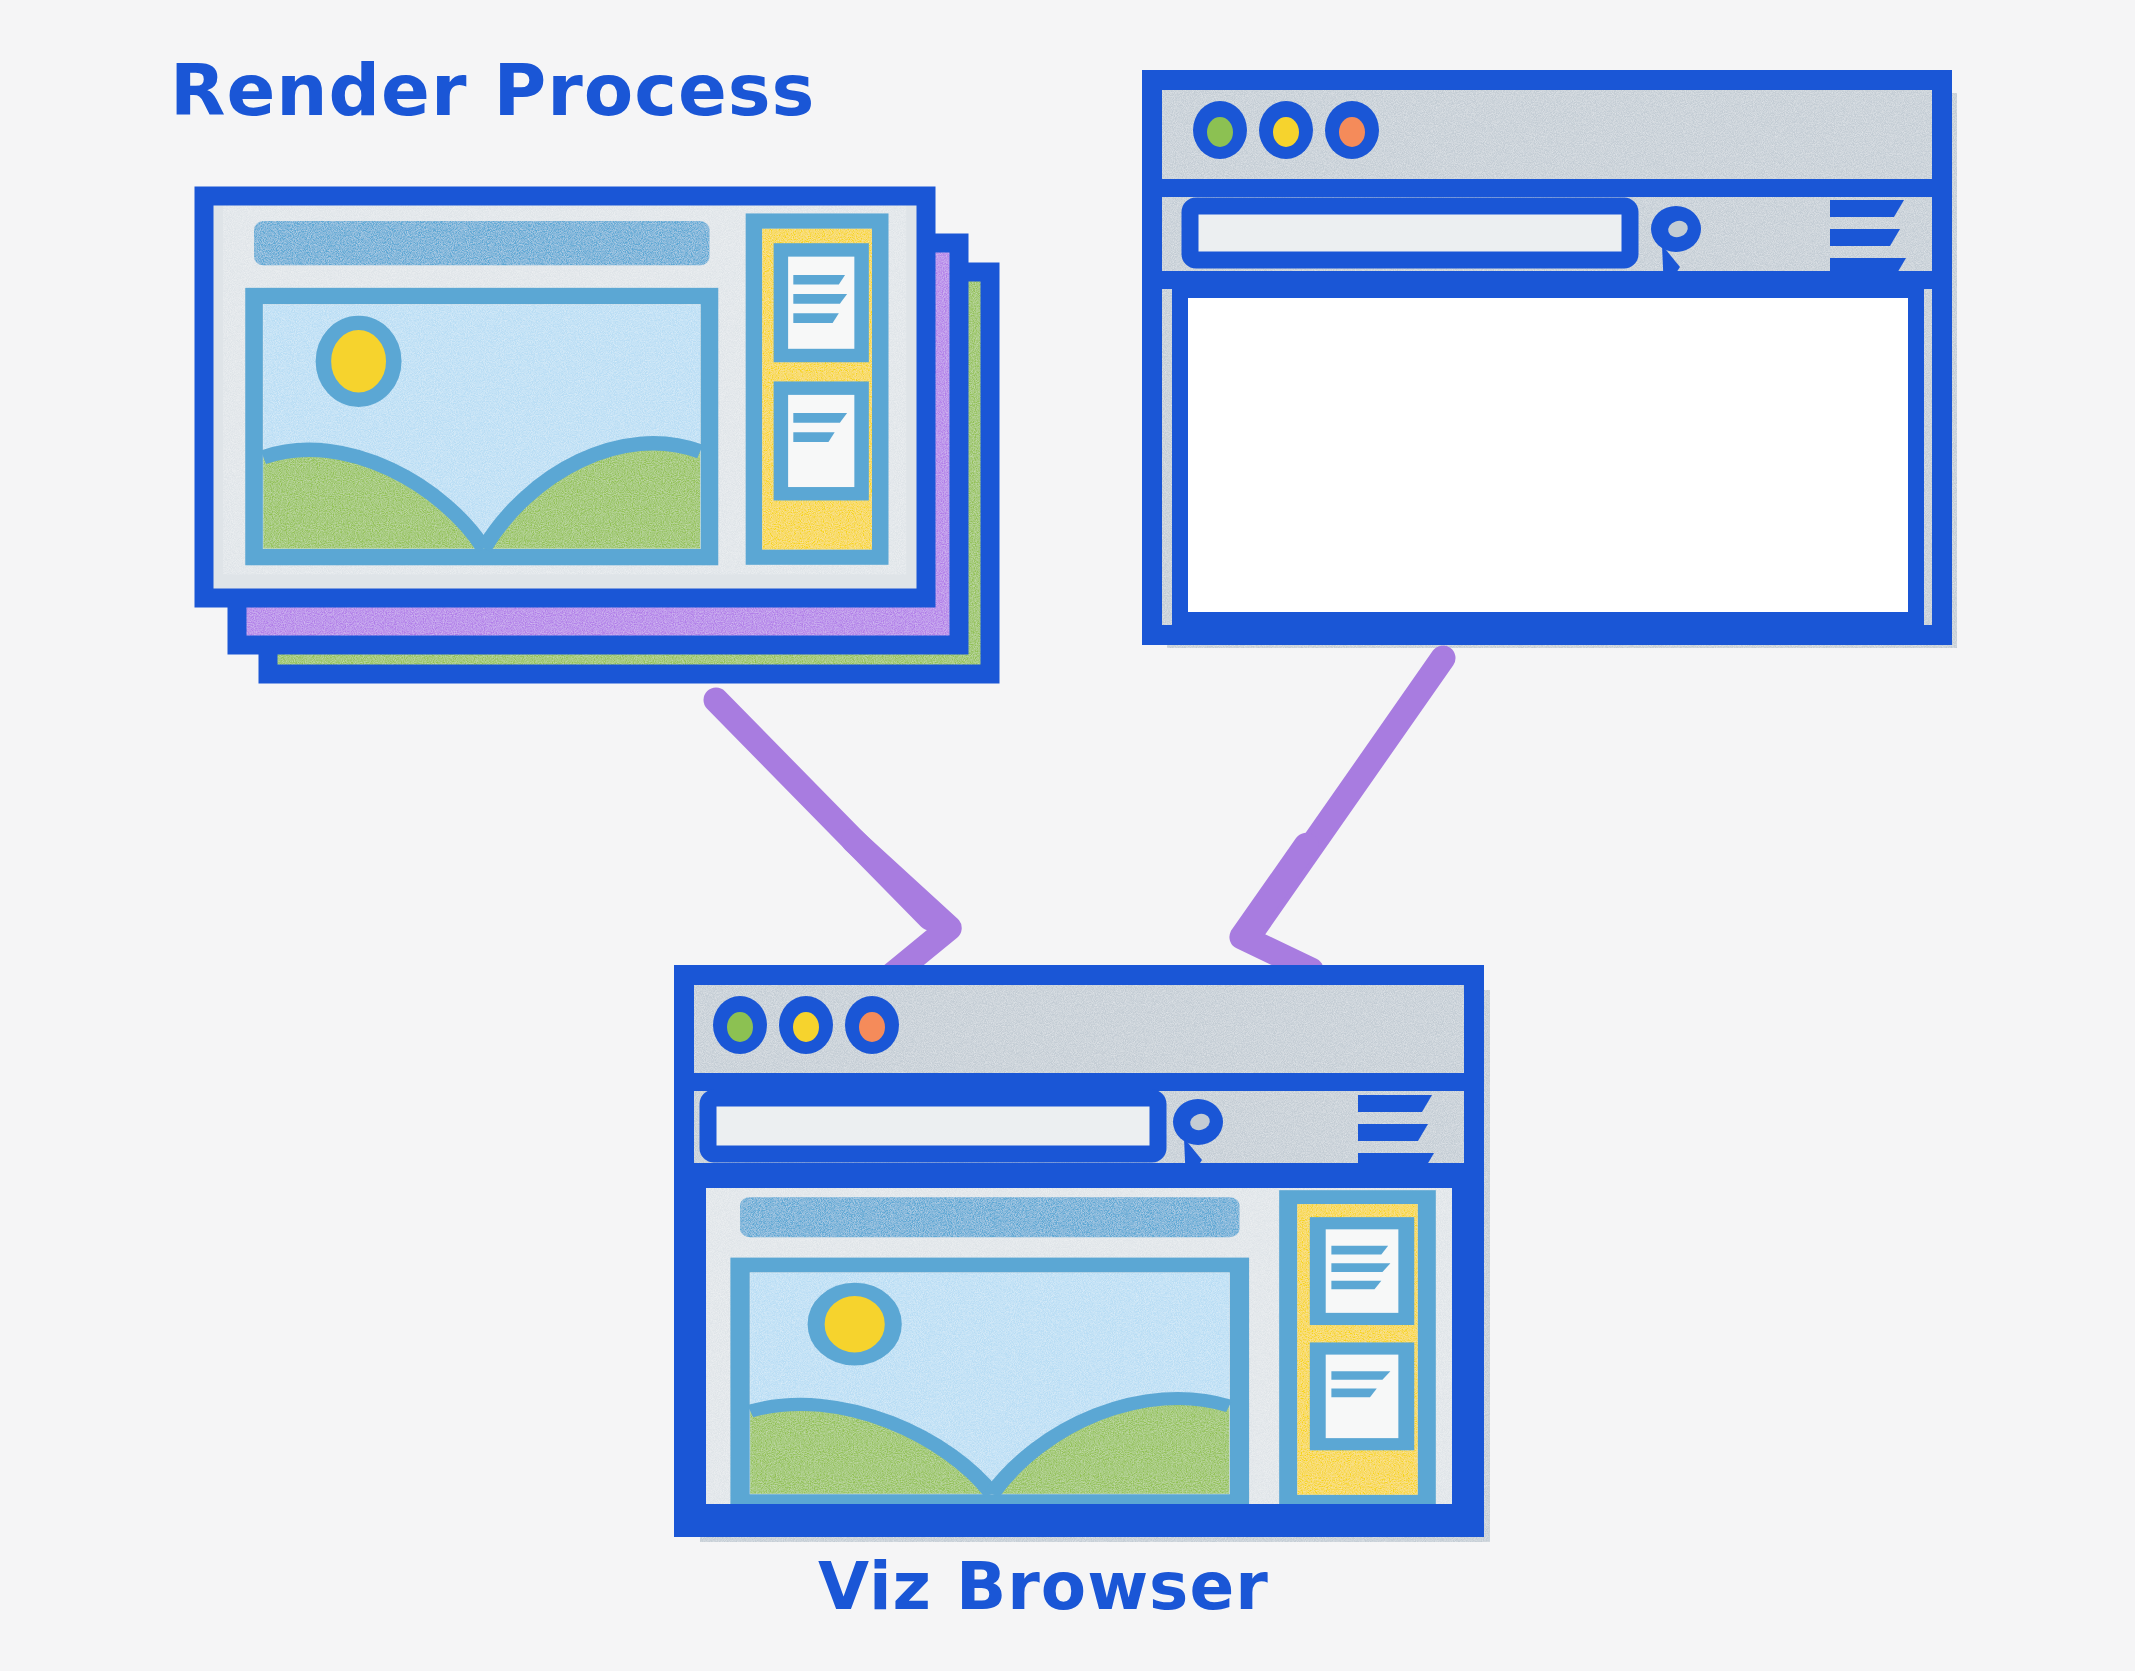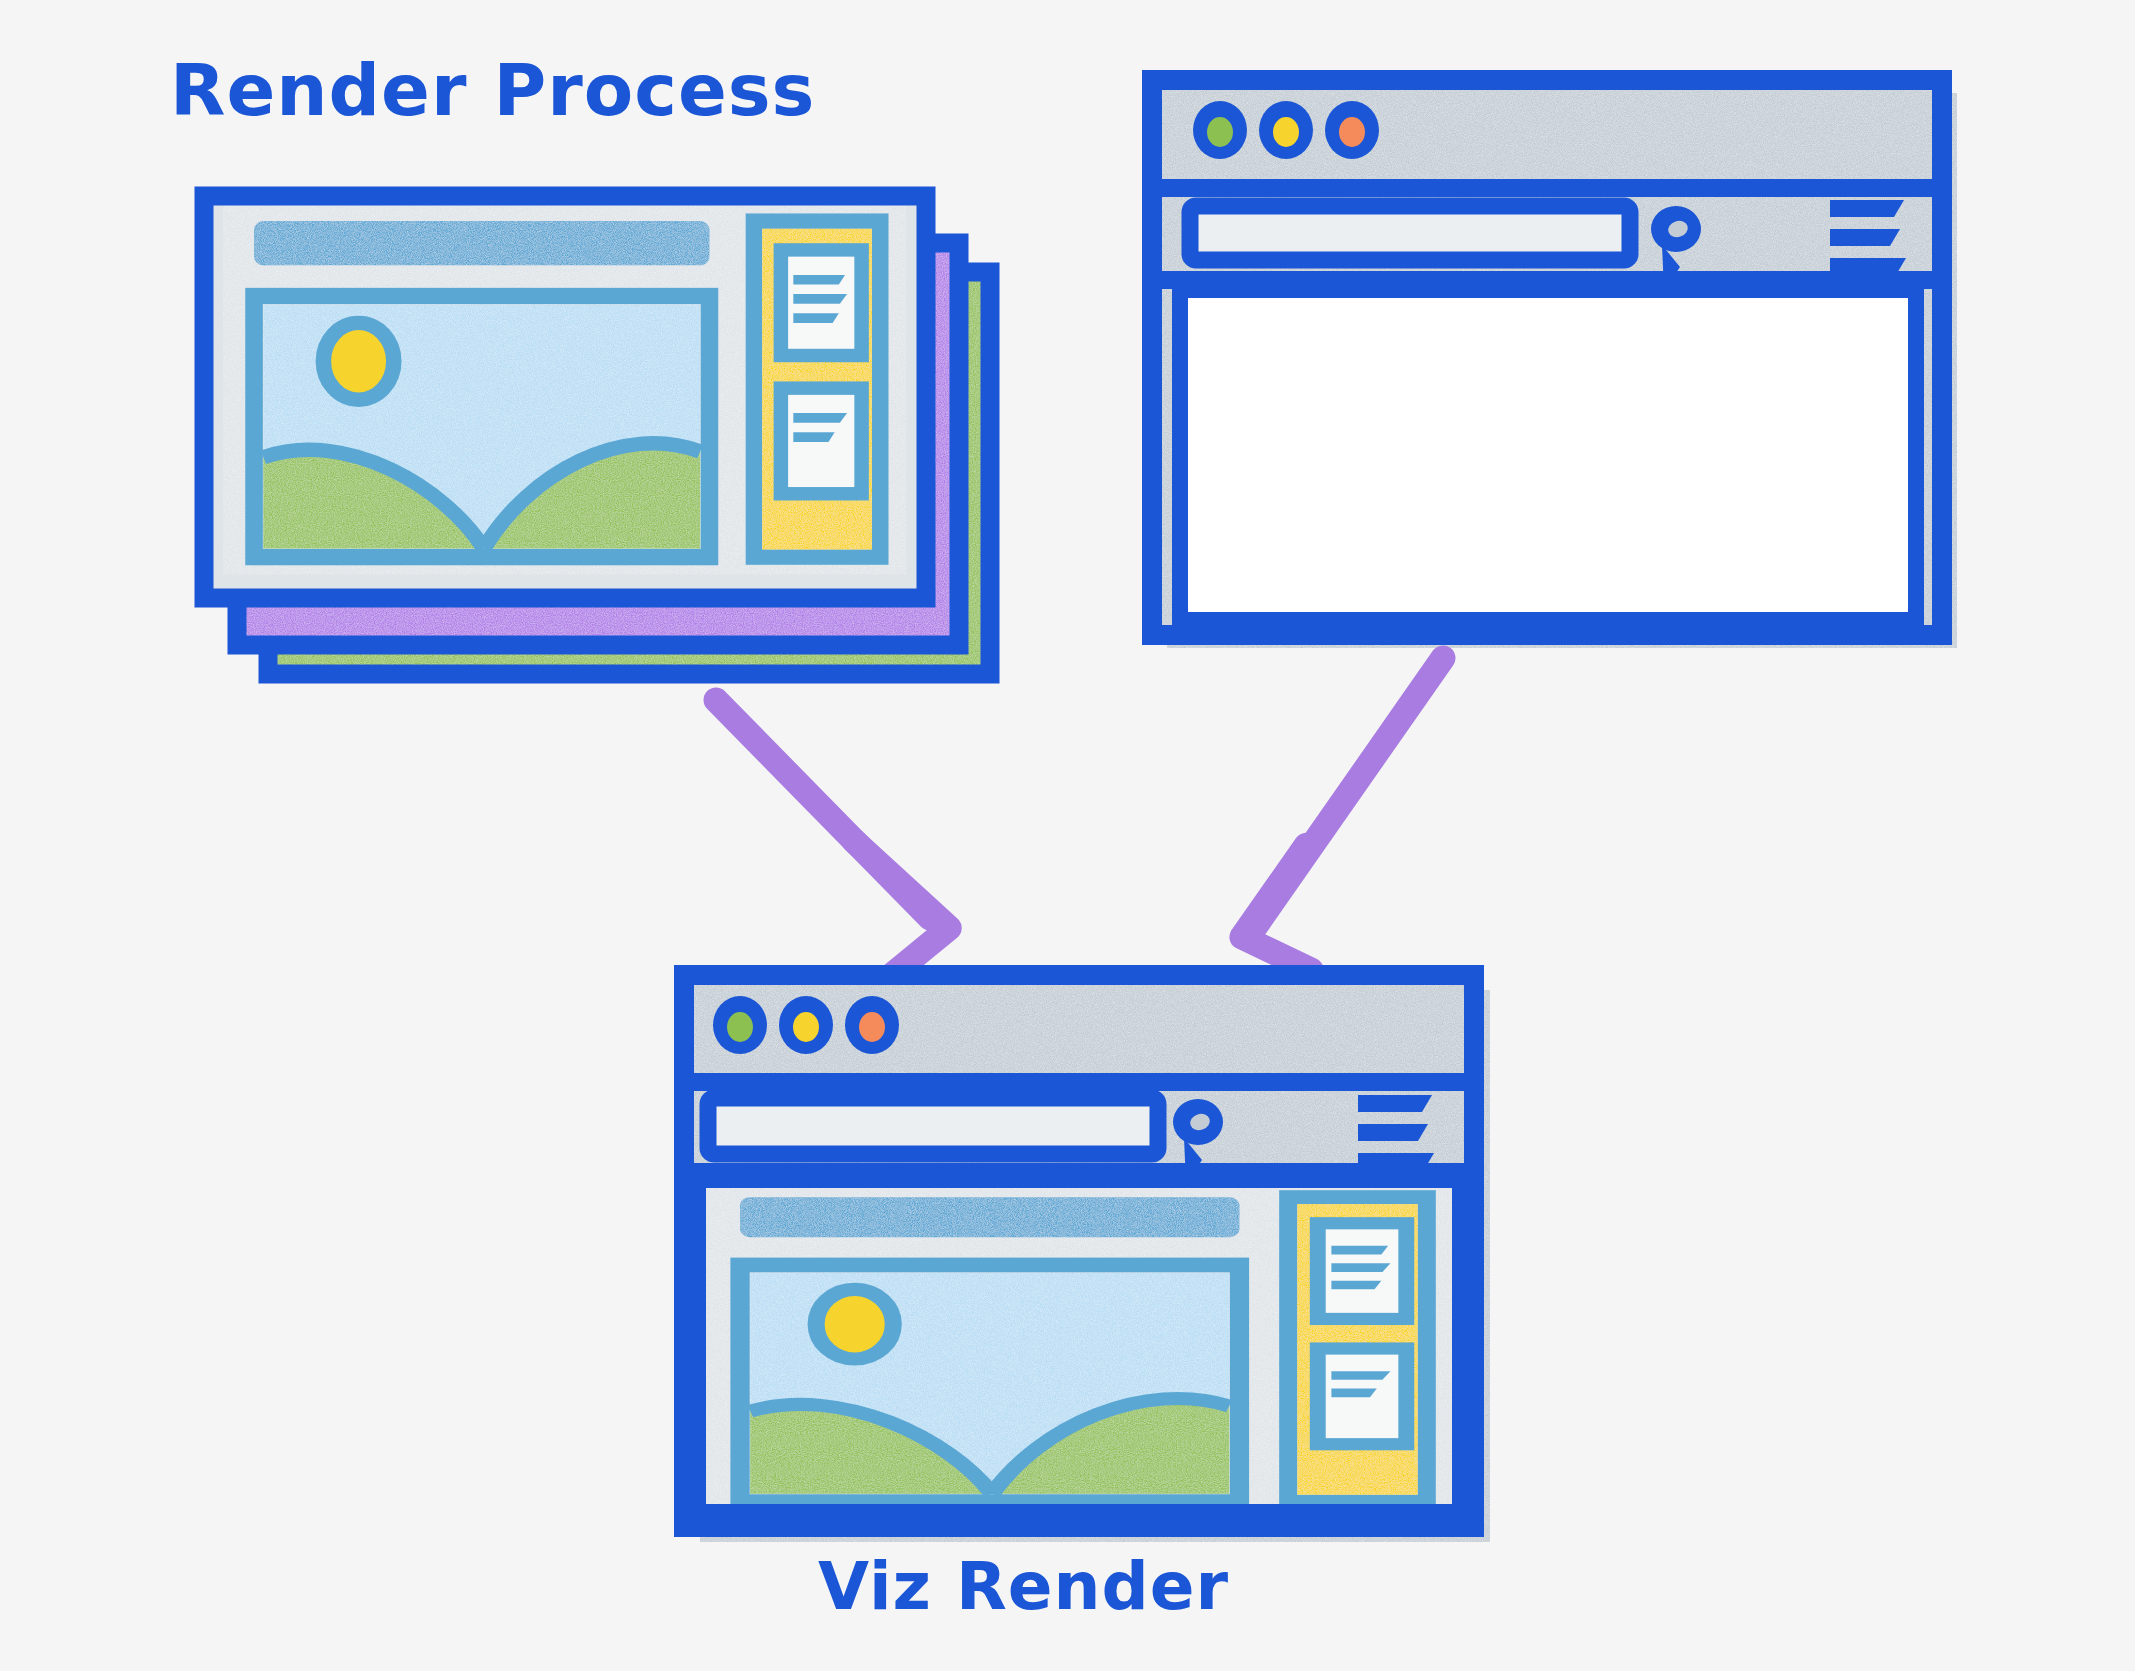--- a/index.html
+++ b/index.html
@@ -25,21 +25,21 @@
 </head>
 <body>
 
 <div id="stage">
 
   <div class="lbl" style="left:170px;top:48px;font-size:72px;">Render Process</div>
 
   <div class="lbl" style="left:1320px;top:322px;font-size:66px;">Browser</div>
   <div class="lbl" style="left:1372px;top:408px;font-size:66px;">Process</div>
 
-  <div class="lbl" style="left:818px;top:1548px;font-size:66px;">Viz Render</div>
+  <div class="lbl" style="left:818px;top:1548px;font-size:66px;">Viz Browser</div>
 
   <svg class="layer" viewBox="0 0 2135 1671">
     <defs>
 
       <filter id="grain" x="-10%" y="-10%" width="120%" height="120%">
         <feTurbulence type="fractalNoise" baseFrequency="0.9" numOctaves="3" seed="7" result="n"></feTurbulence>
         <feColorMatrix in="n" type="matrix" values="0 0 0 0 1  0 0 0 0 1  0 0 0 0 1  0 0 0 -0.55 0.42" result="sp"></feColorMatrix>
         <feComposite in="sp" in2="SourceGraphic" operator="in" result="spots"></feComposite>
         <feMerge>
           <feMergeNode in="SourceGraphic"></feMergeNode>

